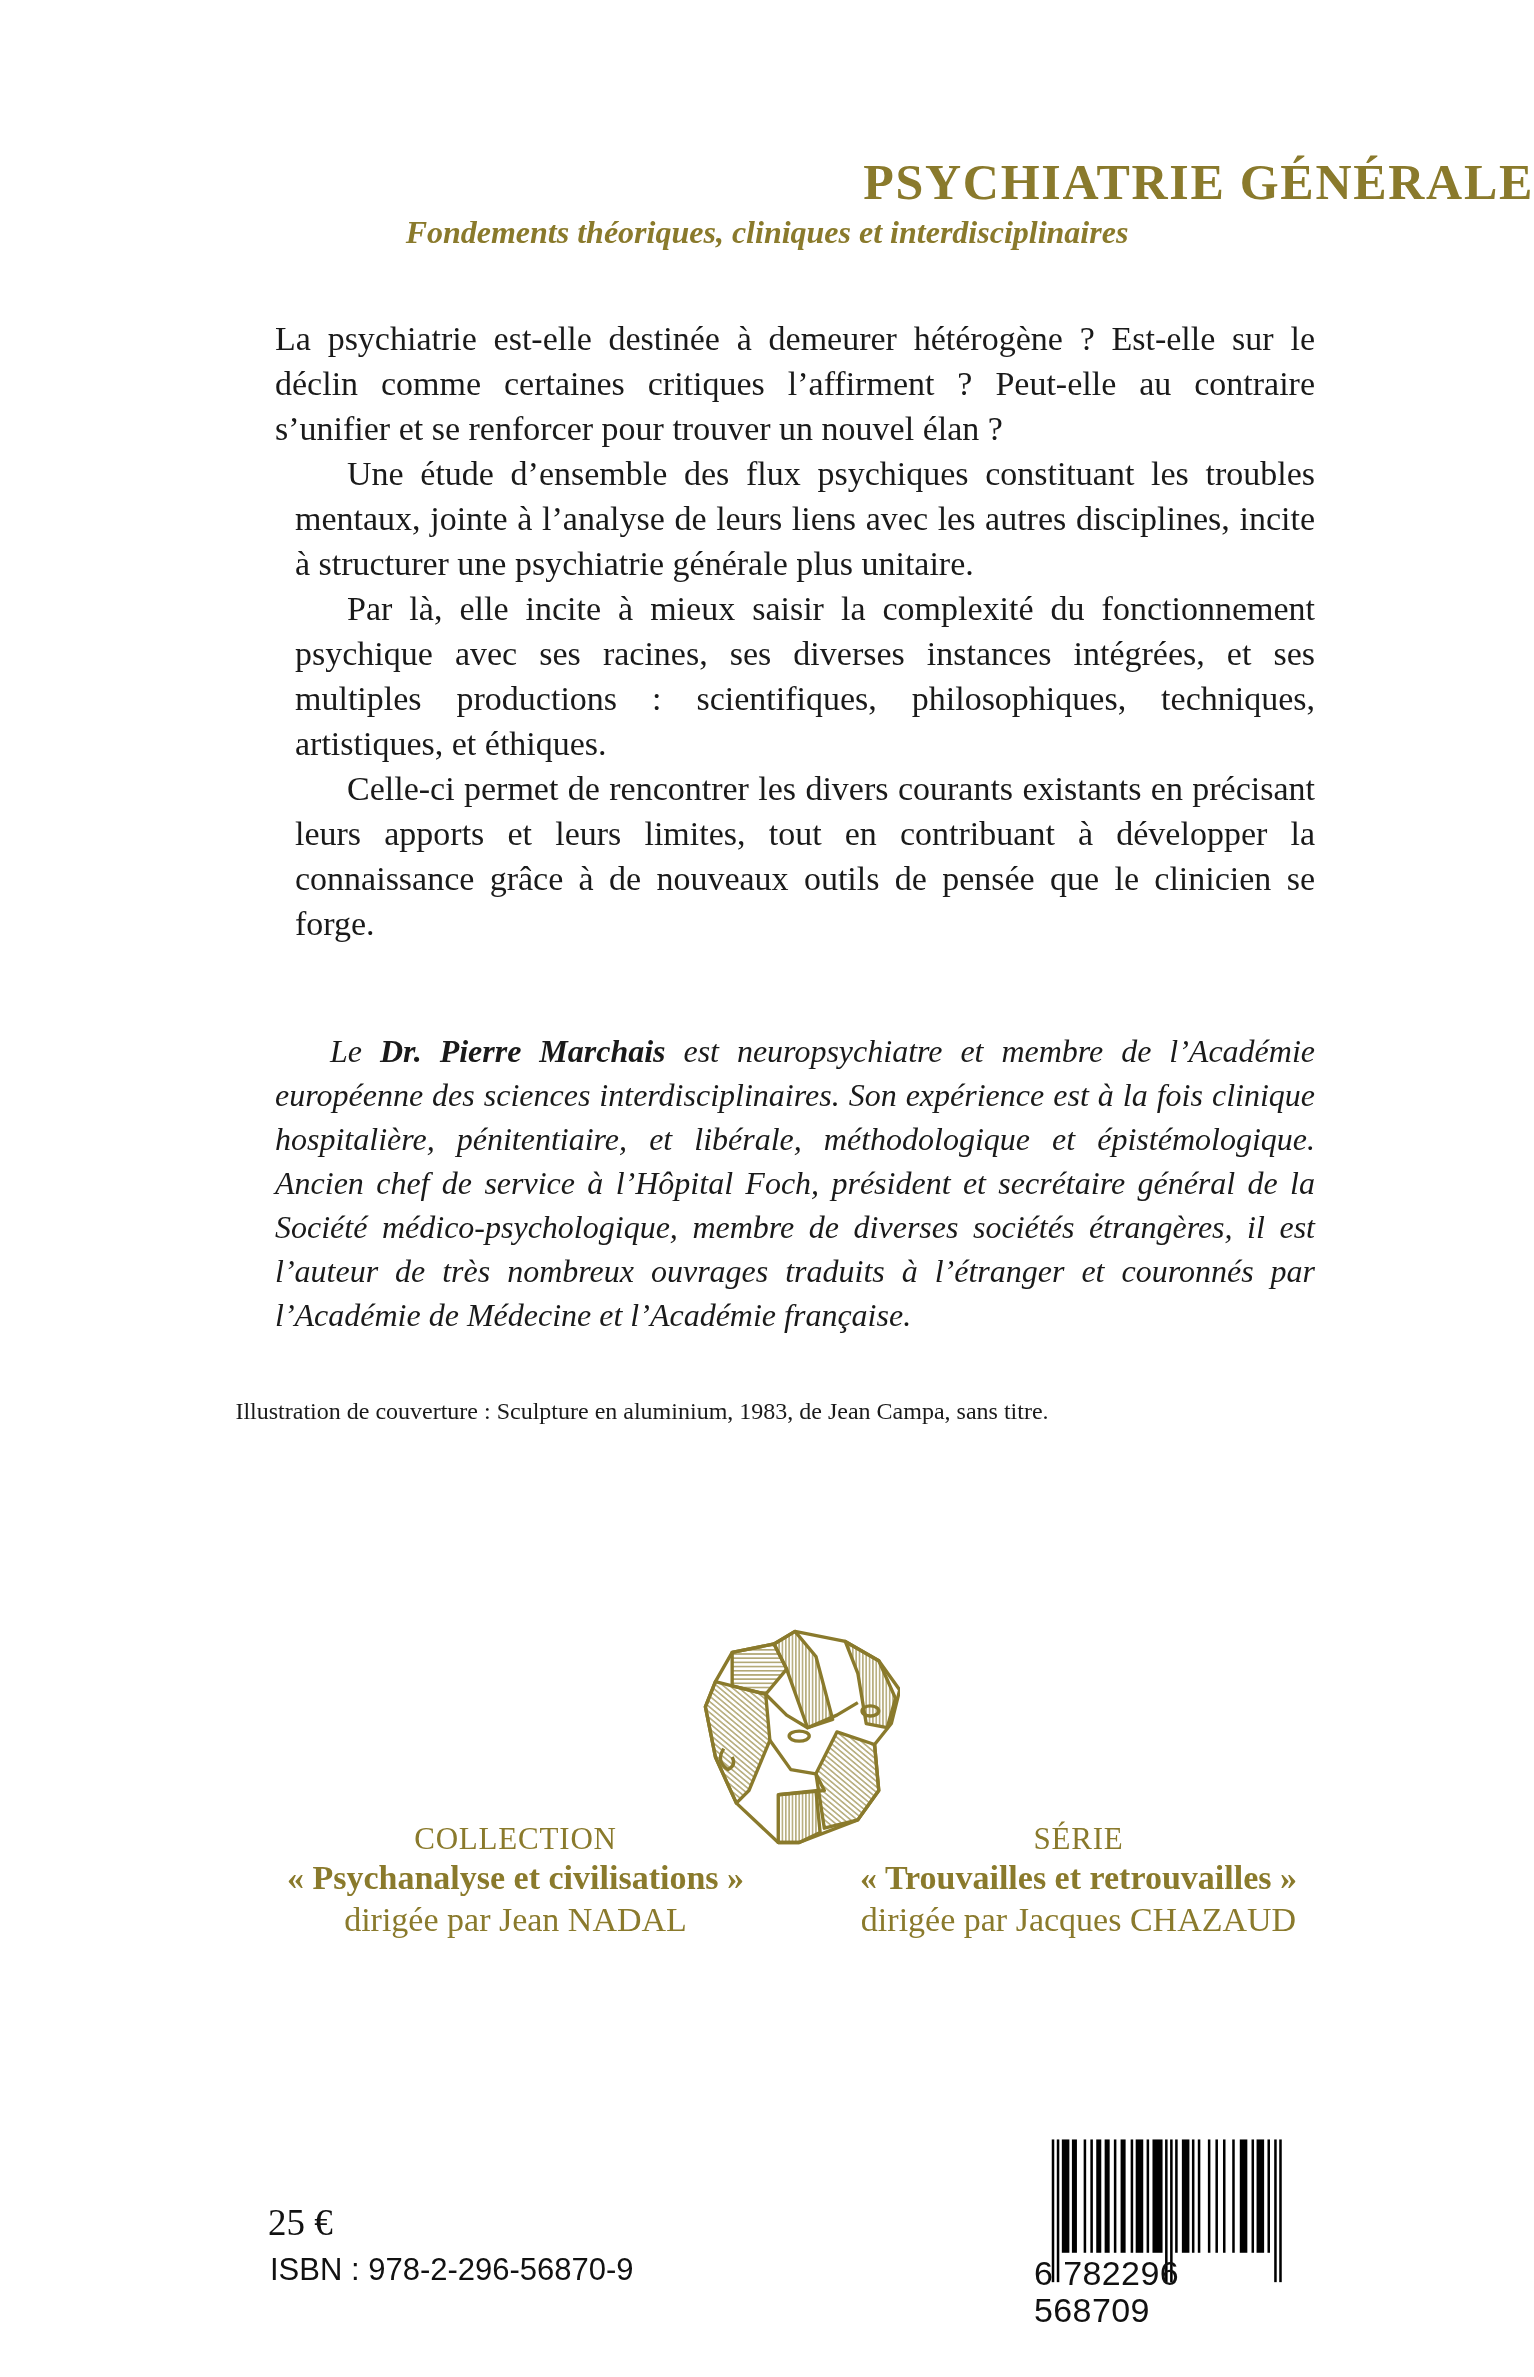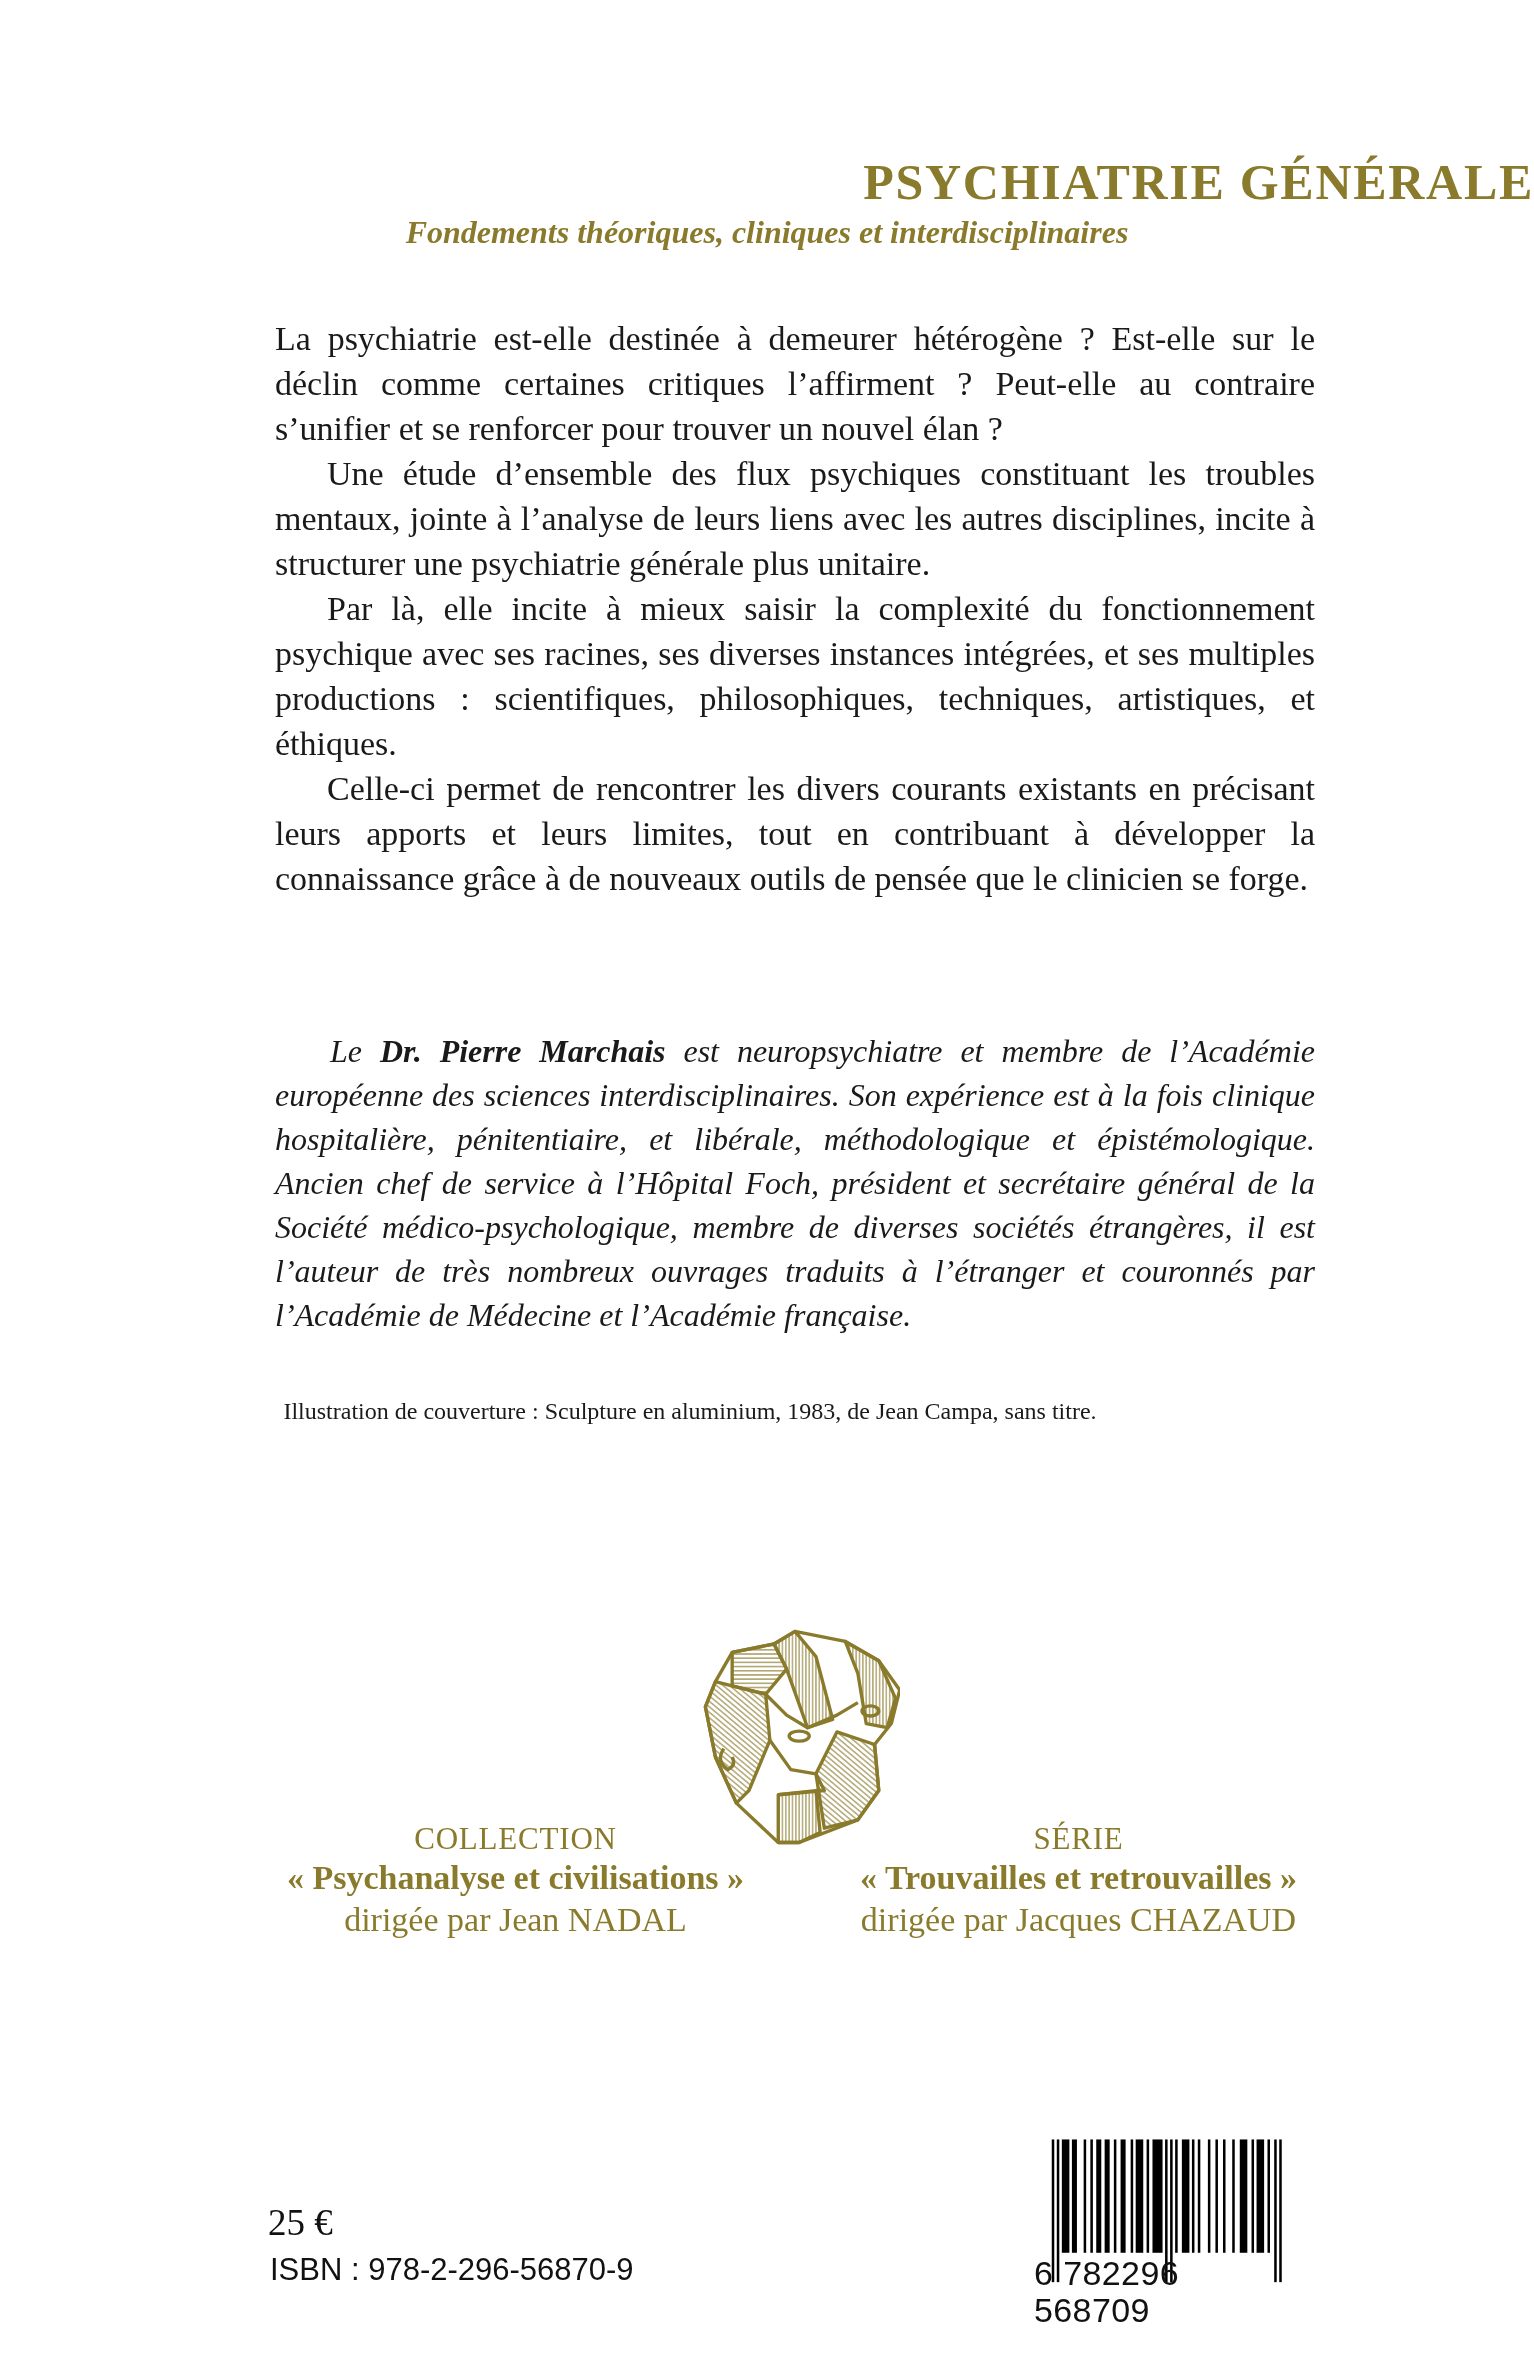--- a/index.html
+++ b/index.html
@@ -6,25 +6,25 @@
   body { width:1534px; height:2377px; position:relative; overflow:hidden;
          font-family:"Liberation Serif","DejaVu Serif",serif; color:#1a1a1a; }
   .gold { color:#8a7a2c; }
   .title { position:absolute; left:0; width:1534px; top:159px; text-align:right;
            font-size:50px; font-weight:bold; letter-spacing:1.7px; line-height:47px; }
   .subtitle { position:absolute; left:0; width:1534px; top:214px; text-align:center;
               font-size:32px; font-style:italic; font-weight:bold; line-height:37px; }
   .body-block { position:absolute; left:275px; width:1040px; top:316px;
                 font-size:34px; line-height:45px; text-align:justify; }
   .body-block p { margin:0; text-indent:0; }
-  .body-block p.ind { text-indent:52px; }
+  .body-block p.ind { text-indent:52px;margin-left:20px; }
   .bio { position:absolute; left:275px; width:1040px; top:1029px;
          font-size:32px; line-height:44px; font-style:italic; text-align:justify; text-indent:55px; margin:0; }
   .bio b { font-style:italic; font-weight:bold; }
-  .caption { position:absolute; left:12px; width:1284px; top:1396px; text-align:center; font-size:24px; line-height:30px;padding-left:36px; }
+  .caption { position:absolute; left:0; width:1284px; top:1396px; text-align:center; font-size:24px; line-height:30px; }
   .logo { position:absolute; left:690px; top:1623px; width:210px; height:222px; }
   .coll { position:absolute; top:1820px; width:537px; text-align:center; }
   .coll .label { font-size:31px; line-height:37px; letter-spacing:0.8px; }
   .coll .name { font-size:34px; font-weight:bold; line-height:42px; }
   .coll .dir { font-size:34px; line-height:42px; }
   .coll-left { left:247px; }
   .coll-right { left:810px; }
   .price { position:absolute; left:268px; top:2202px; font-size:37px; line-height:42px; color:#111; }
   .isbn { position:absolute; left:270px; top:2251px; font-family:"Liberation Sans","DejaVu Sans",sans-serif;
           font-size:31px; line-height:37px; color:#111; }

